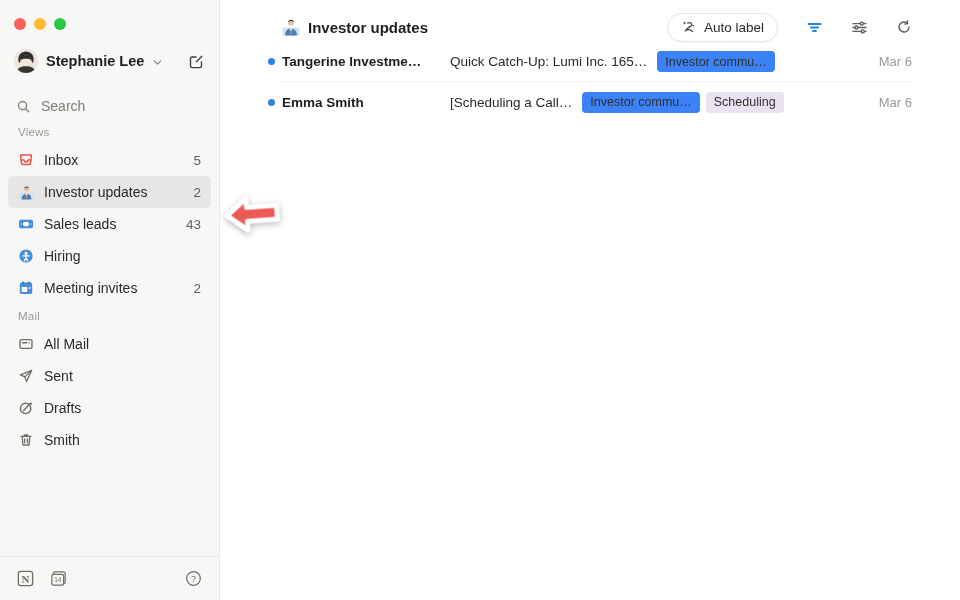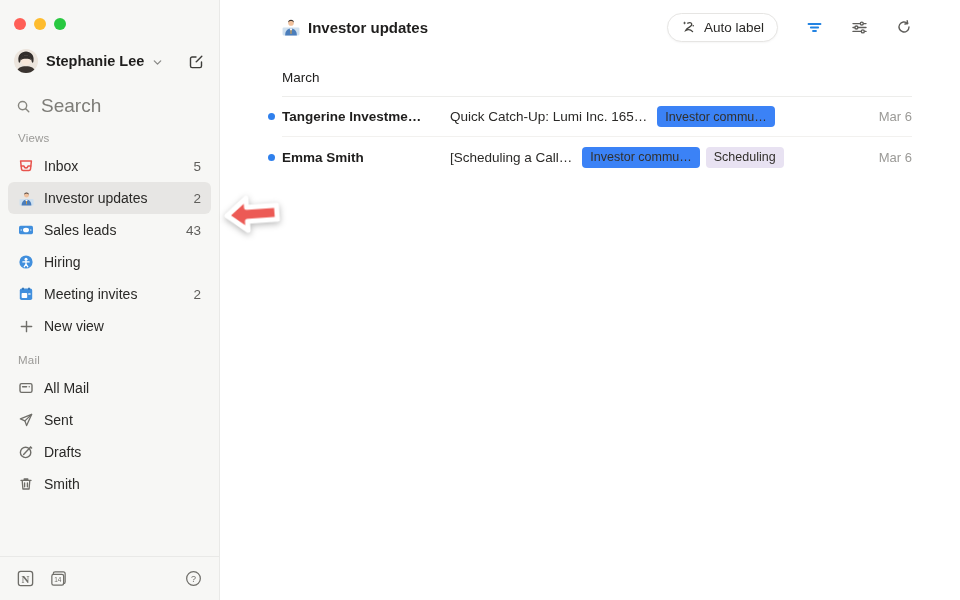--- a/index.html
+++ b/index.html
@@ -21,23 +21,23 @@
   .tl.red{ background:#ff5f57; } .tl.yellow{ background:#febc2e; } .tl.green{ background:#28c840; }
 
   .profile-row { display:flex; align-items:center; gap:8px; padding:0 14px; margin-top:16px; height:30px; }
   .avatar { width:24px; height:24px; border-radius:50%; overflow:hidden; flex:none; background:#efe9e2; }
   .profile-name { font-size:14.5px; font-weight:700; color:#1f1e1d; white-space:nowrap; }
   .chev { color:#8a8a87; margin-top:2px; }
   .spacer { flex:1; }
   .icon-btn { display:flex; align-items:center; justify-content:center; color:#3d3c39; cursor:pointer; }
 
   .search-row { display:flex; align-items:center; gap:10px; padding:0 16px; margin-top:16px; height:28px; color:#87867f; }
-  .search-label { font-size:19px; color:#7d7c77; }
-
-  .section-label { font-size:11.5px; color:#9b9a97; padding:0 18px; margin-top:12px; margin-bottom:6px; letter-spacing:.2px; }
+  .search-label { font-size:14px; color:#7d7c77; }
+
+  .section-label { font-size:11.5px; color:#9b9a97; padding:0 18px; margin-top:6px; margin-bottom:6px; letter-spacing:.2px; }
   .nav { display:flex; flex-direction:column; padding:0 8px; }
   .nav-item {
     display:flex; align-items:center; gap:10px; height:32px;
     padding:0 10px; border-radius:6px; cursor:pointer;
   }
   .nav-item.selected { background:#e7e6e4; }
   .nav-icon { width:16px; height:16px; flex:none; display:flex; align-items:center; justify-content:center; }
   .nav-label { font-size:14px; color:#2a2927; white-space:nowrap; overflow:hidden; }
   .nav-count { margin-left:auto; font-size:13.5px; color:#5f5e5b; }
 
@@ -203,28 +203,20 @@
           <rect x="3.6" y="7" width="5.6" height="5" rx="0.8" fill="#ffffff"></rect>
           <rect x="10.2" y="7" width="2.4" height="2" rx="0.6" fill="#bcd8f2"></rect>
           <rect x="4.2" y="1.4" width="1.6" height="2.6" rx="0.8" fill="#2e6eb0"></rect>
           <rect x="10.2" y="1.4" width="1.6" height="2.6" rx="0.8" fill="#2e6eb0"></rect>
         </svg>
       </span>
       <span class="nav-label">Meeting invites</span>
       <span class="nav-count">2</span>
     </div>
 
-    <div class="nav-item">
-      <span class="nav-icon">
-        <svg width="15" height="15" viewBox="0 0 16 16" stroke="#6f6e69" stroke-width="1.5" stroke-linecap="round">
-          <path d="M8 2.5 V13.5 M2.5 8 H13.5"></path>
-        </svg>
-      </span>
-      <span class="nav-label">New view</span>
-    </div>
   </div>
 
   <div class="section-label">Mail</div>
 
   <div class="nav">
 
     <div class="nav-item">
       <span class="nav-icon">
         <svg width="16" height="16" viewBox="0 0 16 16" fill="none" stroke="#6f6e69" stroke-width="1.4" stroke-linecap="round">
           <rect x="2" y="3.6" width="12" height="8.8" rx="1.6"></rect>
@@ -333,23 +325,20 @@
         </span>
         <span class="tool-icon">
           <svg width="16" height="16" viewBox="0 0 16 16" fill="none" stroke="currentColor" stroke-width="1.4" stroke-linecap="round" stroke-linejoin="round">
             <path d="M13 8 A5 5 0 1 1 11.5 4.4"></path>
             <path d="M11.2 1.8 L11.7 4.5 L9 5"></path>
           </svg>
         </span>
       </div>
     </div>
 
-    <div class="group-header">
-      <span class="group-label">March</span>
-    </div>
 
     <div class="email-list">
 
       <div class="email-row">
         <span class="unread-dot"></span>
         <span class="sender">Tangerine Investme…</span>
         <span class="subject">Quick Catch-Up: Lumi Inc. 165…</span>
         <span class="tags">
           <span class="tag gray">Investor commu…</span>
         </span>

